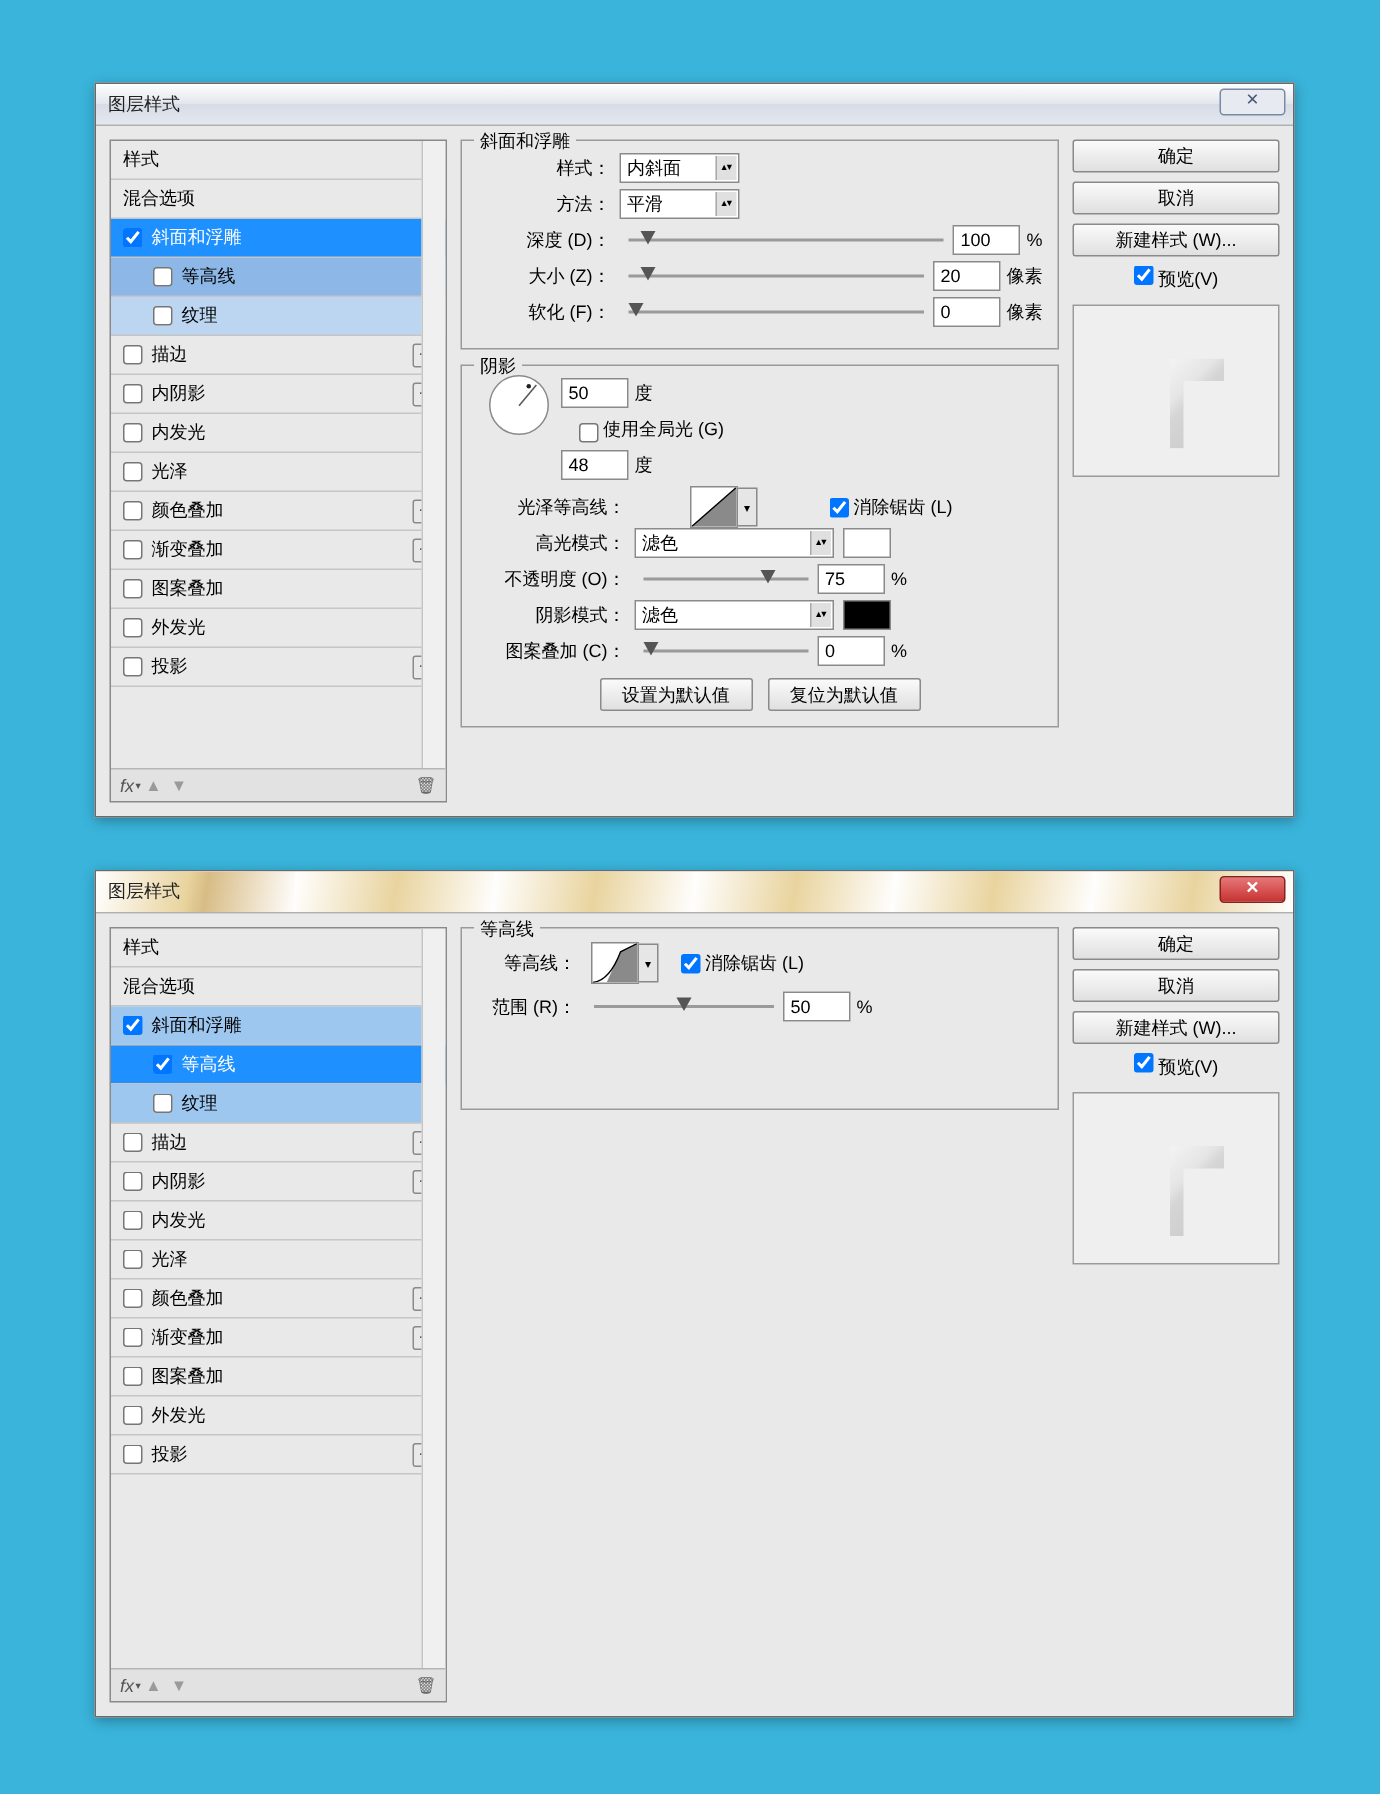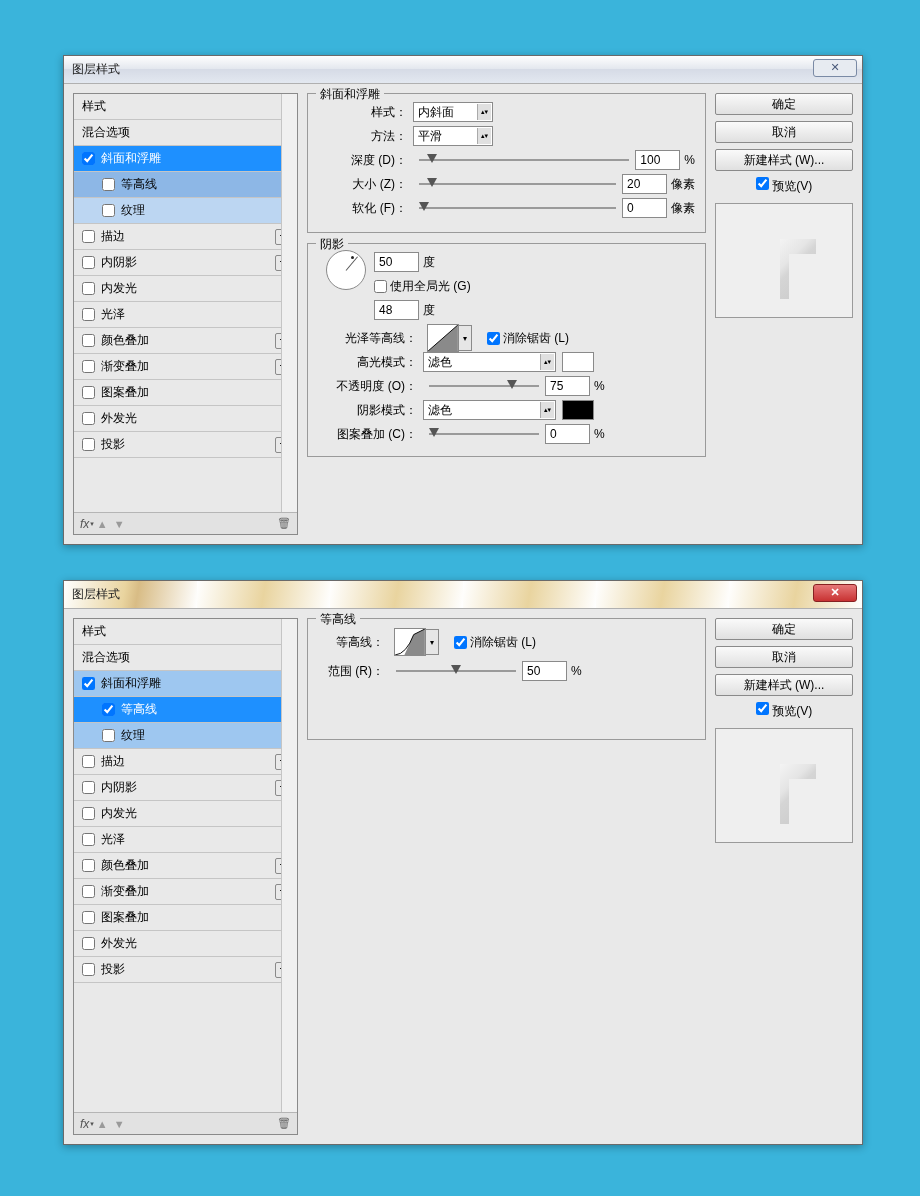--- a/index.html
+++ b/index.html
@@ -354,33 +354,33 @@
         <div style="display:flex; align-items:flex-start;">
           <div class="angle-dial">
               <span class="pt"></span>
             </div>
           <div>
             <div class="form-row">
               <div class="numbox">50</div>
               <span class="unit">度</span>
             </div>
             <div class="form-row">
-              <label class="cb-inline" style="margin-left:0;">
+              <label class="cb-inline" style="margin-left:12px;align-items:flex-end;">
                   <input type="checkbox" style="">
                   <span>使用全局光 (G)</span>
                 </label>
             </div>
             <div class="form-row">
               <div class="numbox">48</div>
               <span class="unit">度</span>
             </div>
           </div>
         </div>
 
-        <div class="form-row" style="margin-top:4px;">
+        <div class="form-row" style="margin-top:4px;gap:33px;">
           <div class="lbl" style="width:105px;">光泽等高线：</div>
           <div class="contour-swatch">
             <svg viewBox="0 0 32 28">
                 <polygon points="0,28 32,0 32,28" fill="#8a8a8a"></polygon>
                 <path d="M0,28 L32,0" stroke="#000" stroke-width="1" fill="none"></path>
               </svg>
             <span class="arr">▾</span>
           </div>
           <label class="cb-inline" style="margin-left:24px;">
               <input type="checkbox" checked="" style="">
@@ -415,20 +415,24 @@
         <div class="form-row">
           <div class="lbl" style="width:105px;">图案叠加 (C)：</div>
           <div class="slider" style="flex:0 0 110px;">
               <div class="track"></div>
               <div class="thumb" style="left:0px;"></div>
             </div>
           <div class="numbox">0</div>
           <span class="unit">%</span>
         </div>
 
+        <div class="btn-row">
+          <div class="btn">设置为默认值</div>
+          <div class="btn">复位为默认值</div>
+        </div>
       </div>
     </div>
 
     <div class="right-panel">
       <div class="rbtn">确定</div>
       <div class="rbtn">取消</div>
       <div class="rbtn">新建样式 (W)...</div>
       <label class="preview-check"><input type="checkbox" checked="" style=""> <span>预览(V)</span></label>
       <div class="preview-box bevel-preview"></div>
     </div>

